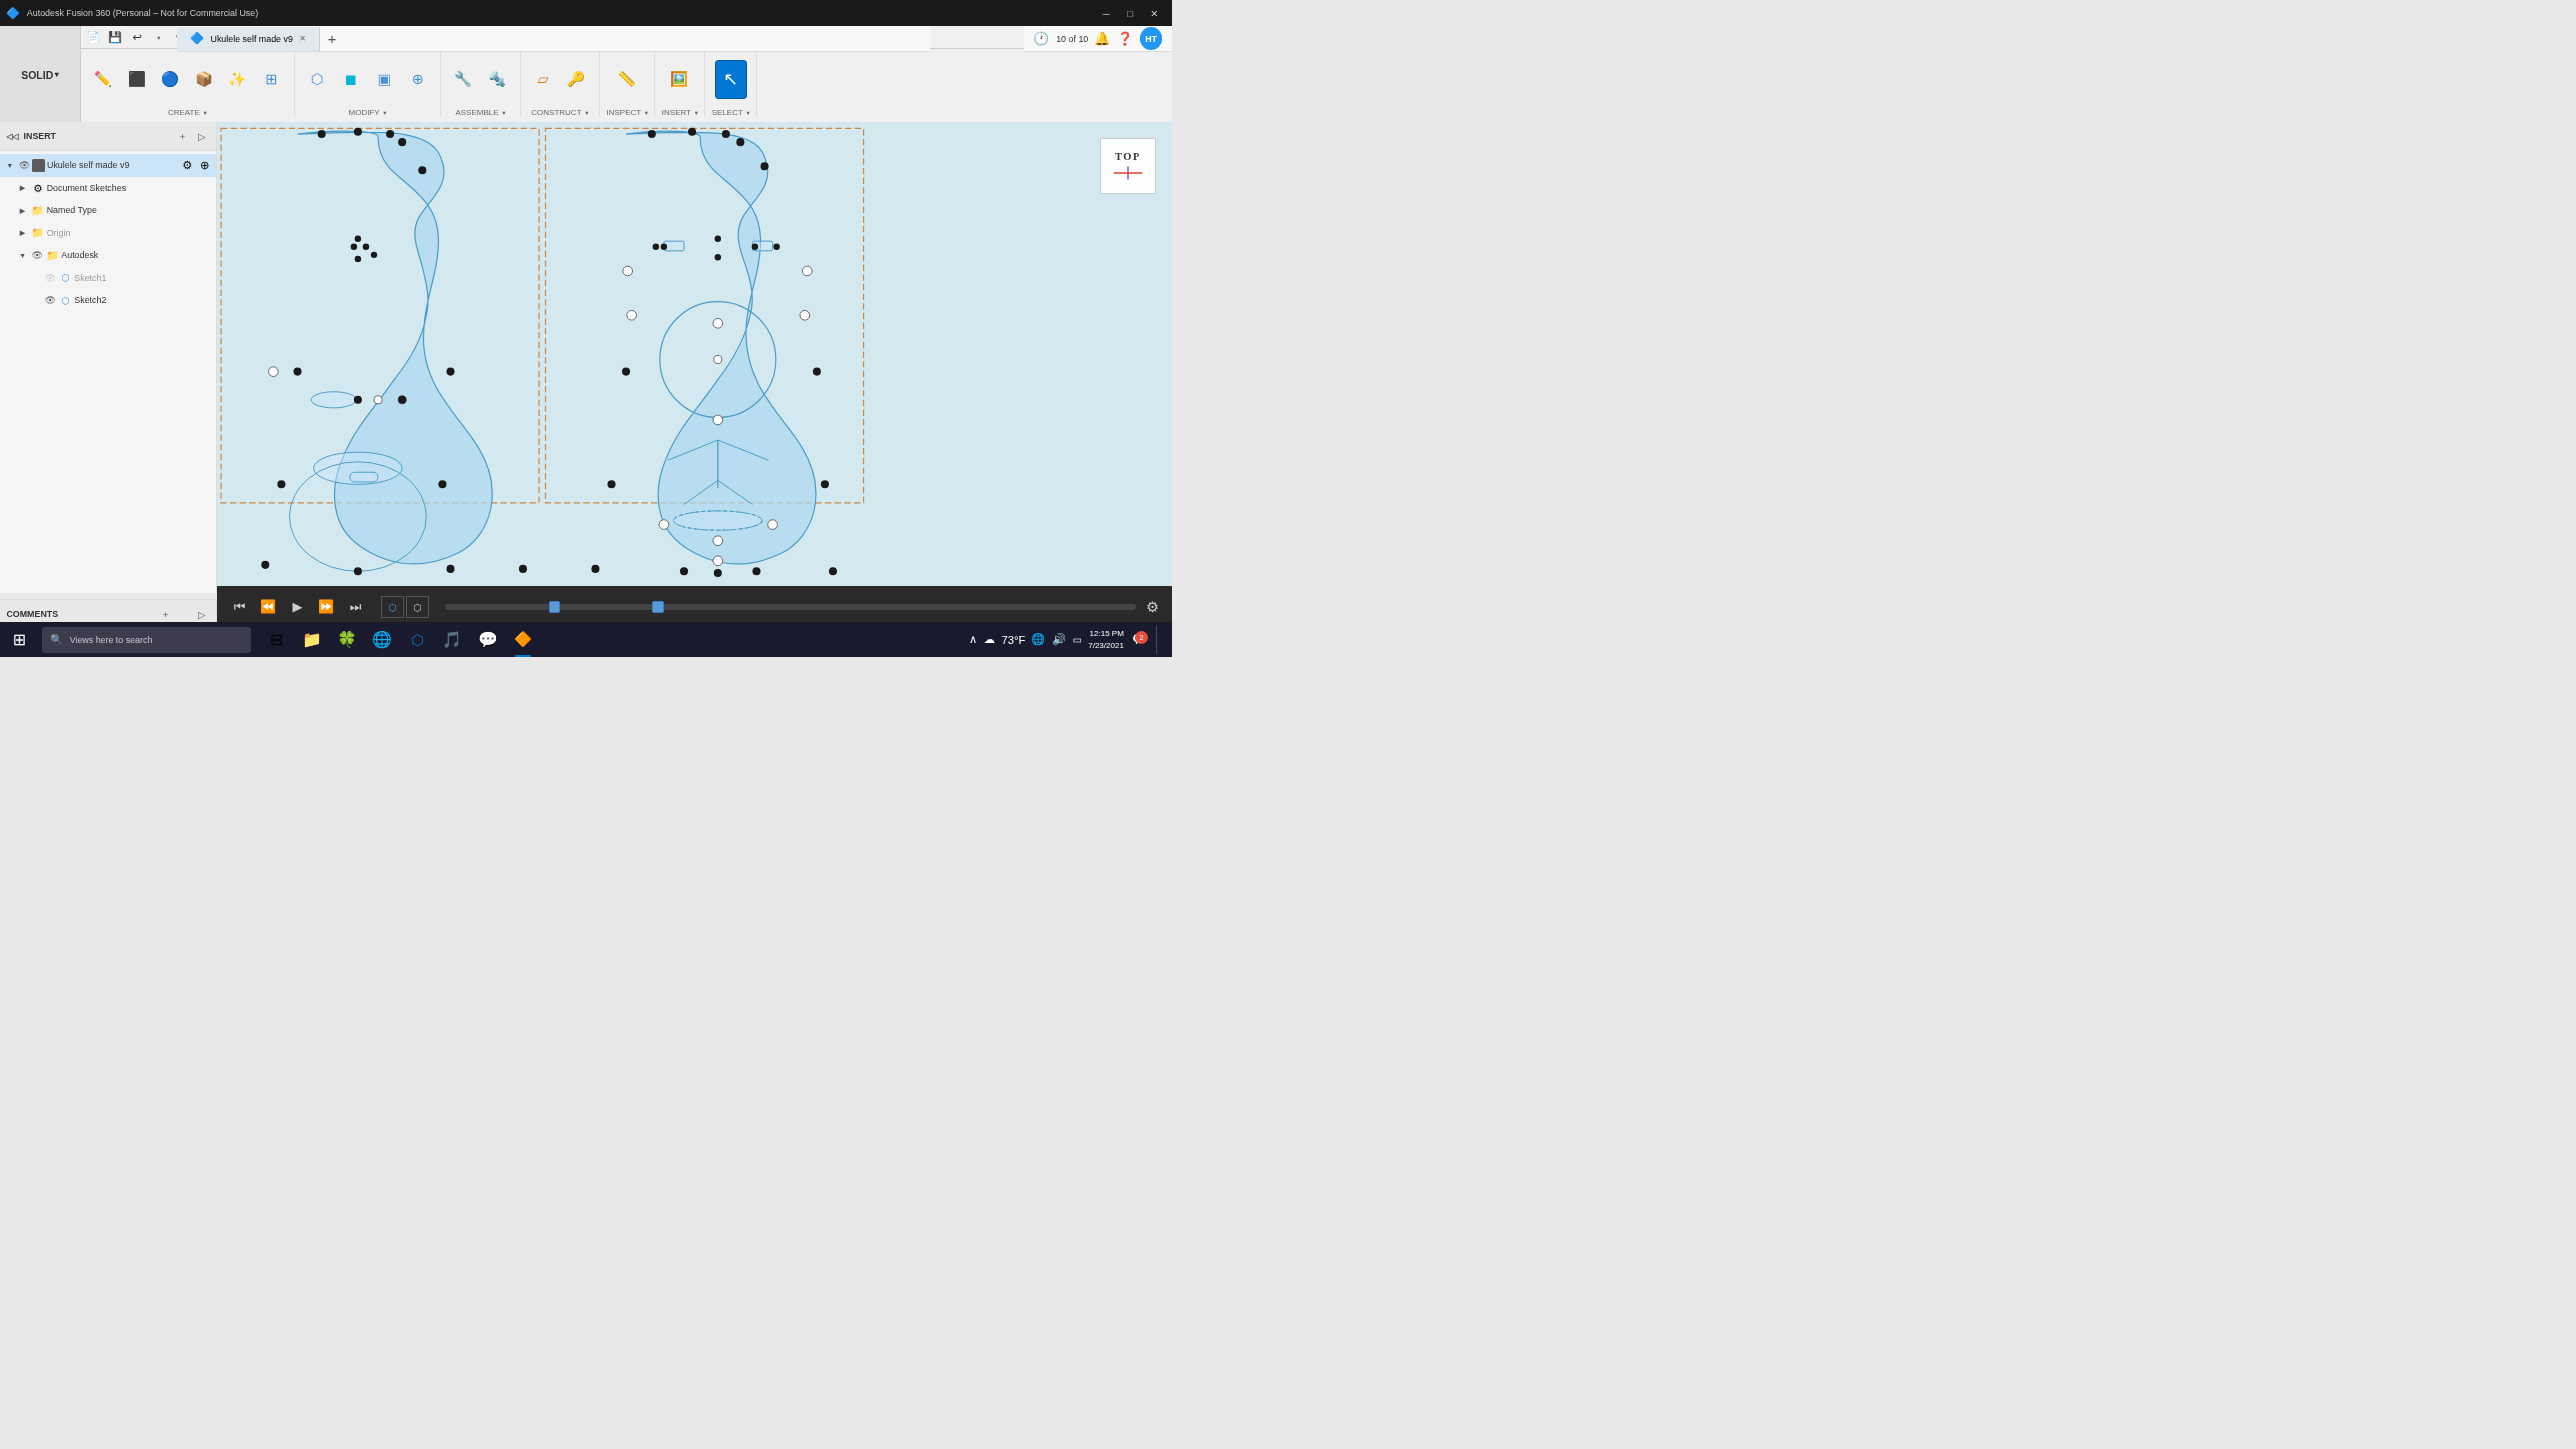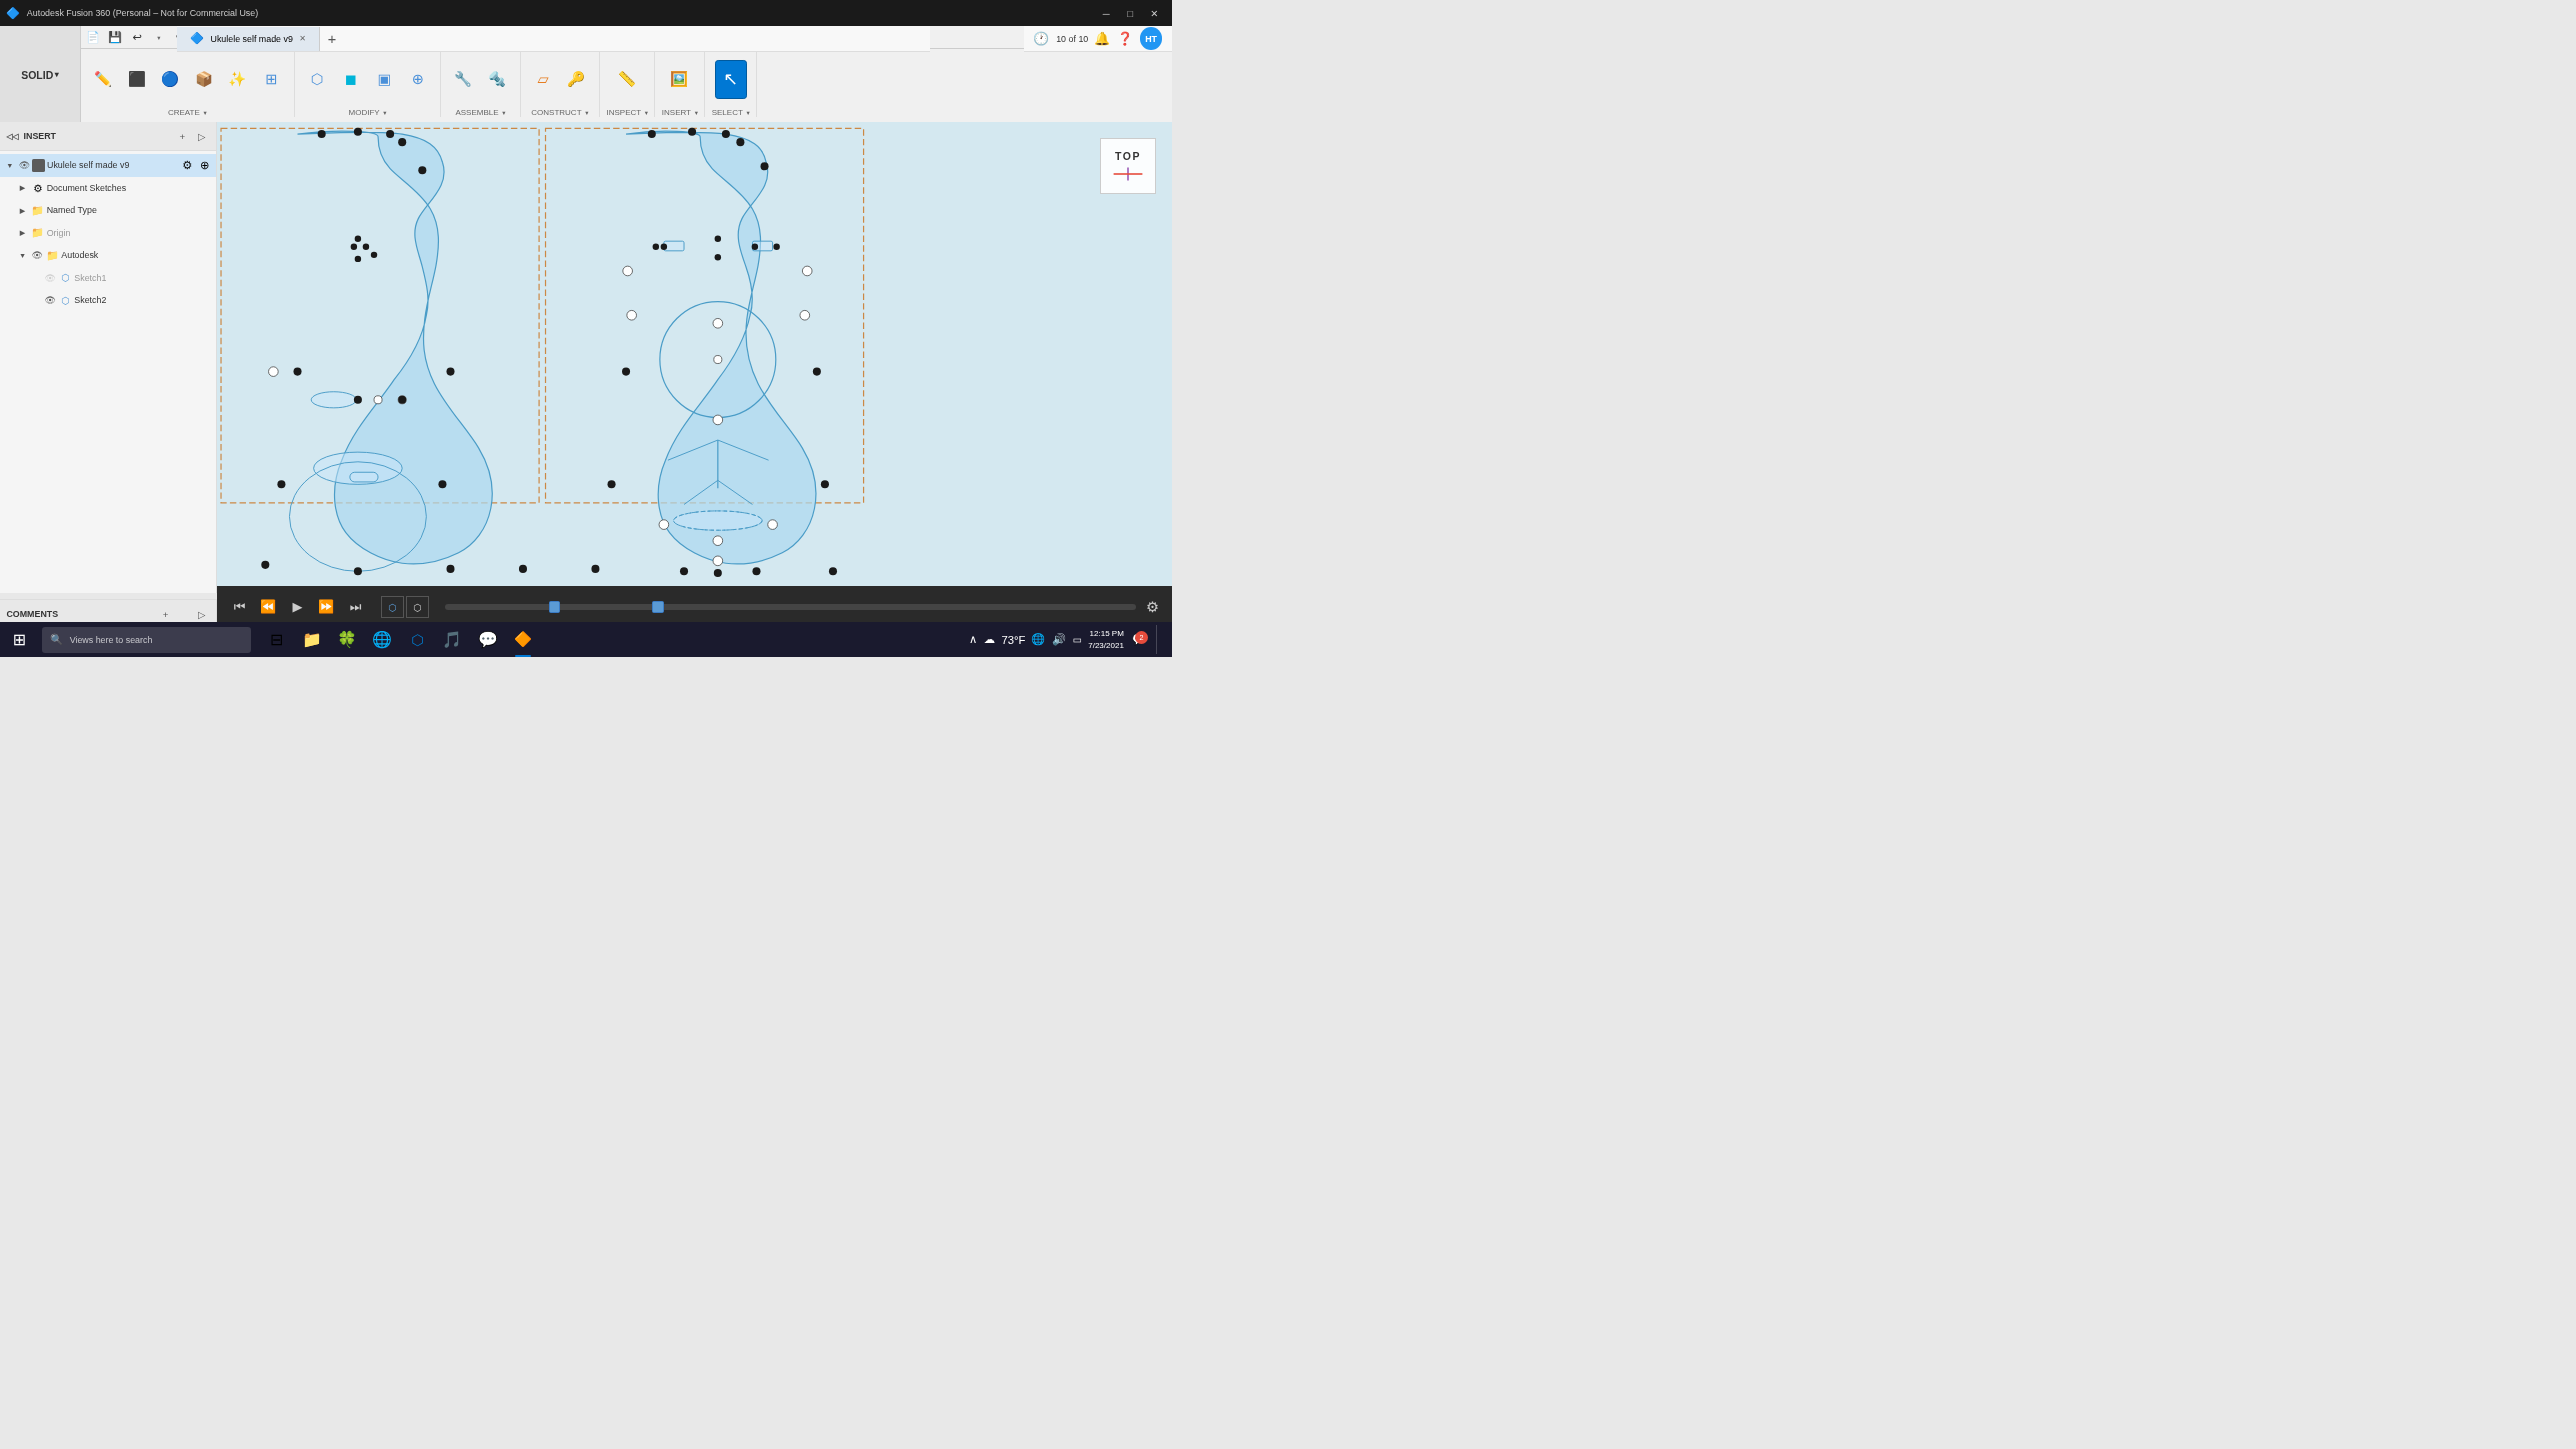--- a/index.html
+++ b/index.html
@@ -966,21 +966,21 @@
       <circle cx="622" cy="168" r="4" class="constraint-dot"></circle>
 
       <circle cx="170" cy="155" r="4" class="constraint-dot"></circle>
       <circle cx="185" cy="155" r="4" class="constraint-dot"></circle>
       <circle cx="195" cy="165" r="4" class="constraint-dot"></circle>
       <circle cx="175" cy="145" r="4" class="constraint-dot"></circle>
       <circle cx="175" cy="170" r="4" class="constraint-dot"></circle>
     </svg>
 
     <div id="top-indicator">
-      <span style="letter-spacing:1.6px; font-size:10.5px;">TOP</span>
+      <span style="letter-spacing:1.6px; font-size:10.5px;font-family:Liberation Serif, serif;">TOP</span>
       <svg width="32" height="16" viewBox="0 0 40 20" style="margin-top:3.2px;">
         <line x1="20" y1="2" x2="20" y2="18" stroke="#9b59b6" stroke-width="2"></line>
         <line x1="2" y1="10" x2="38" y2="10" stroke="#e74c3c" stroke-width="2"></line>
       </svg>
     </div>
   </div>
 </div>
 
 <div id="comments-panel">
   <span id="comments-label">COMMENTS</span>

